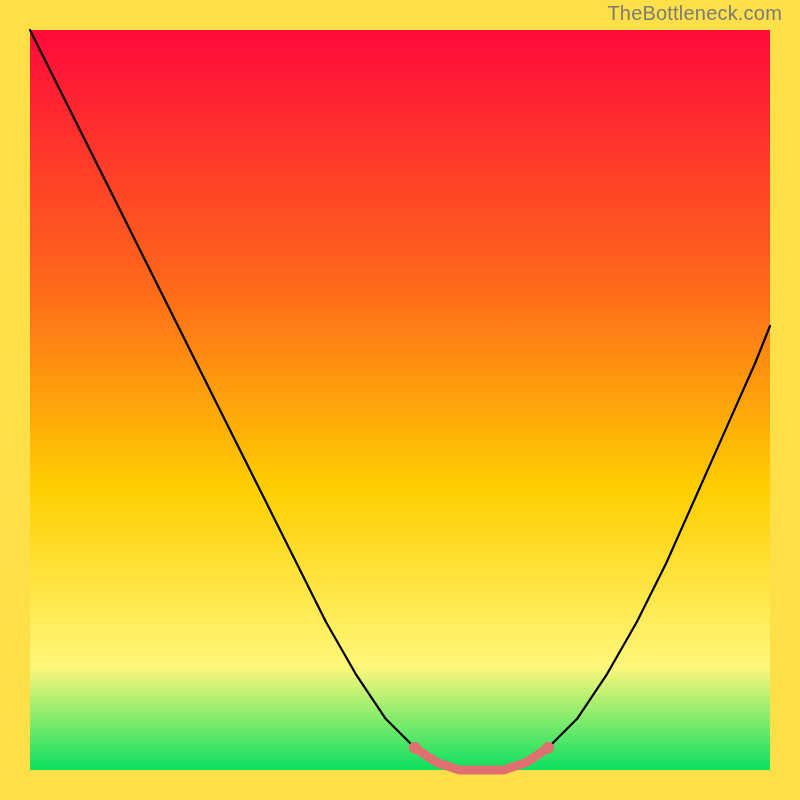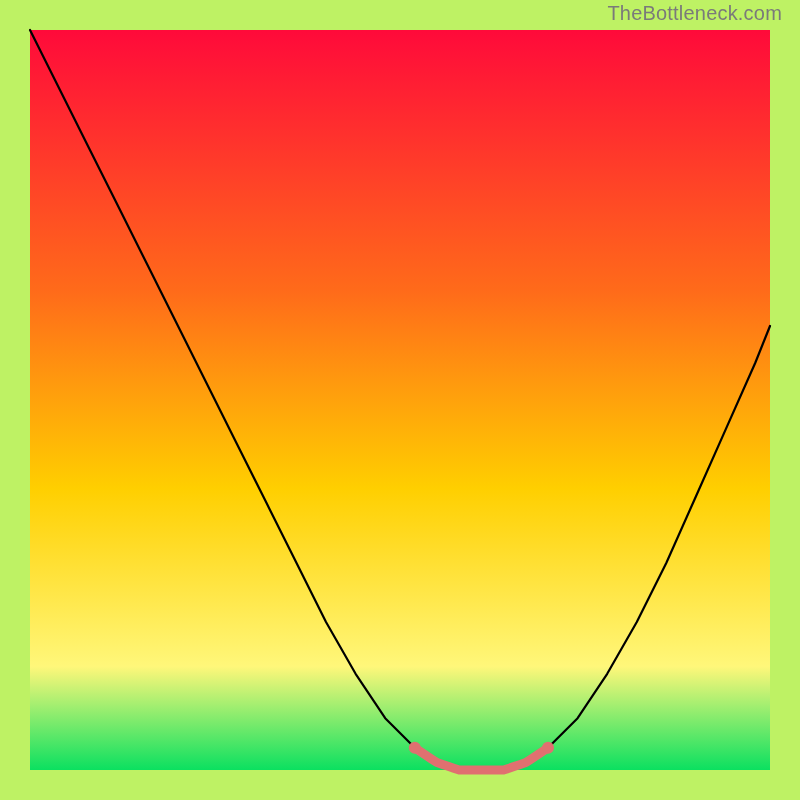--- a/index.html
+++ b/index.html
@@ -10,21 +10,21 @@
     background: #000000;
     overflow: hidden;
     font-family: Arial, Helvetica, sans-serif;
   }
   .frame {
     position: absolute;
     top: 0;
     left: 0;
     width: 800px;
     height: 800px;
-    background: #bef264;
+    background: #fde047;
   }
   .watermark {
     position: absolute;
     top: 2px;
     right: 18px;
     color: #7a7a7a;
     font-size: 20px;
     font-weight: 500;
     letter-spacing: 0.2px;
     user-select: none;

